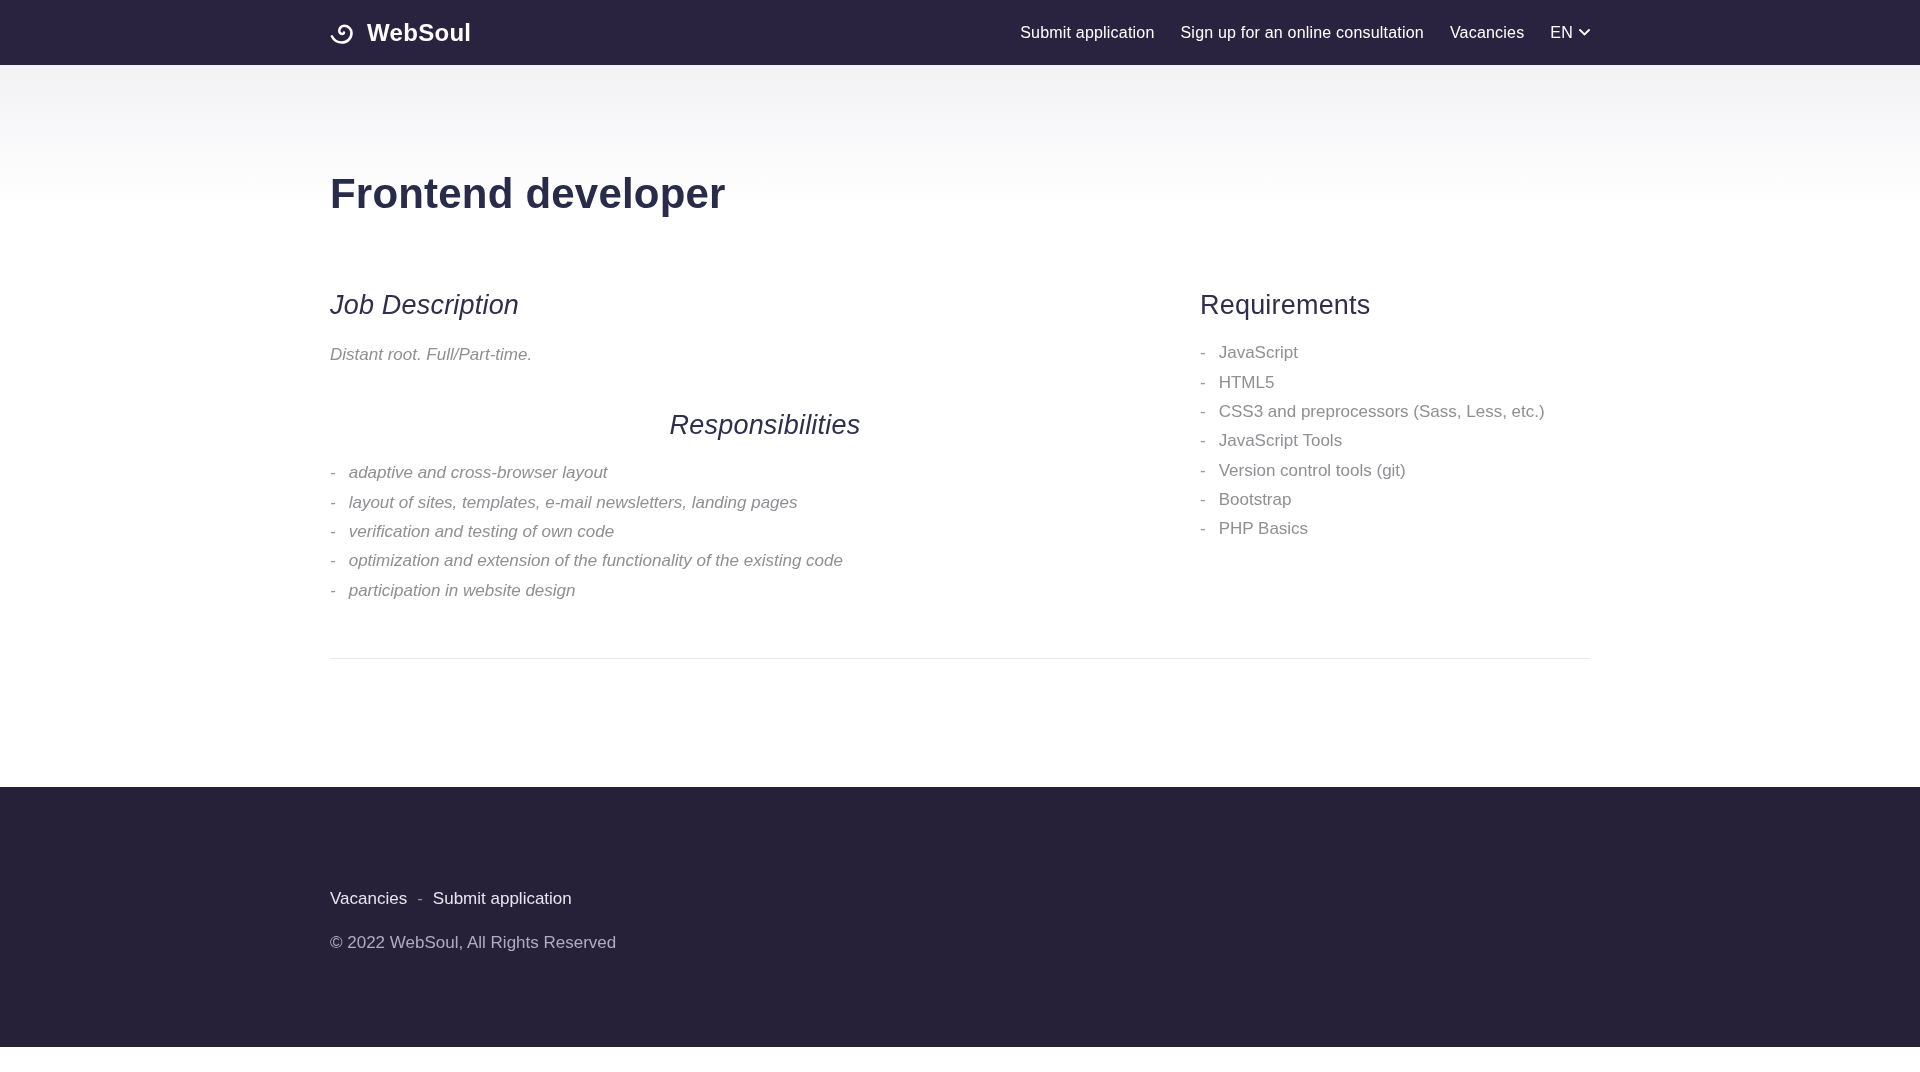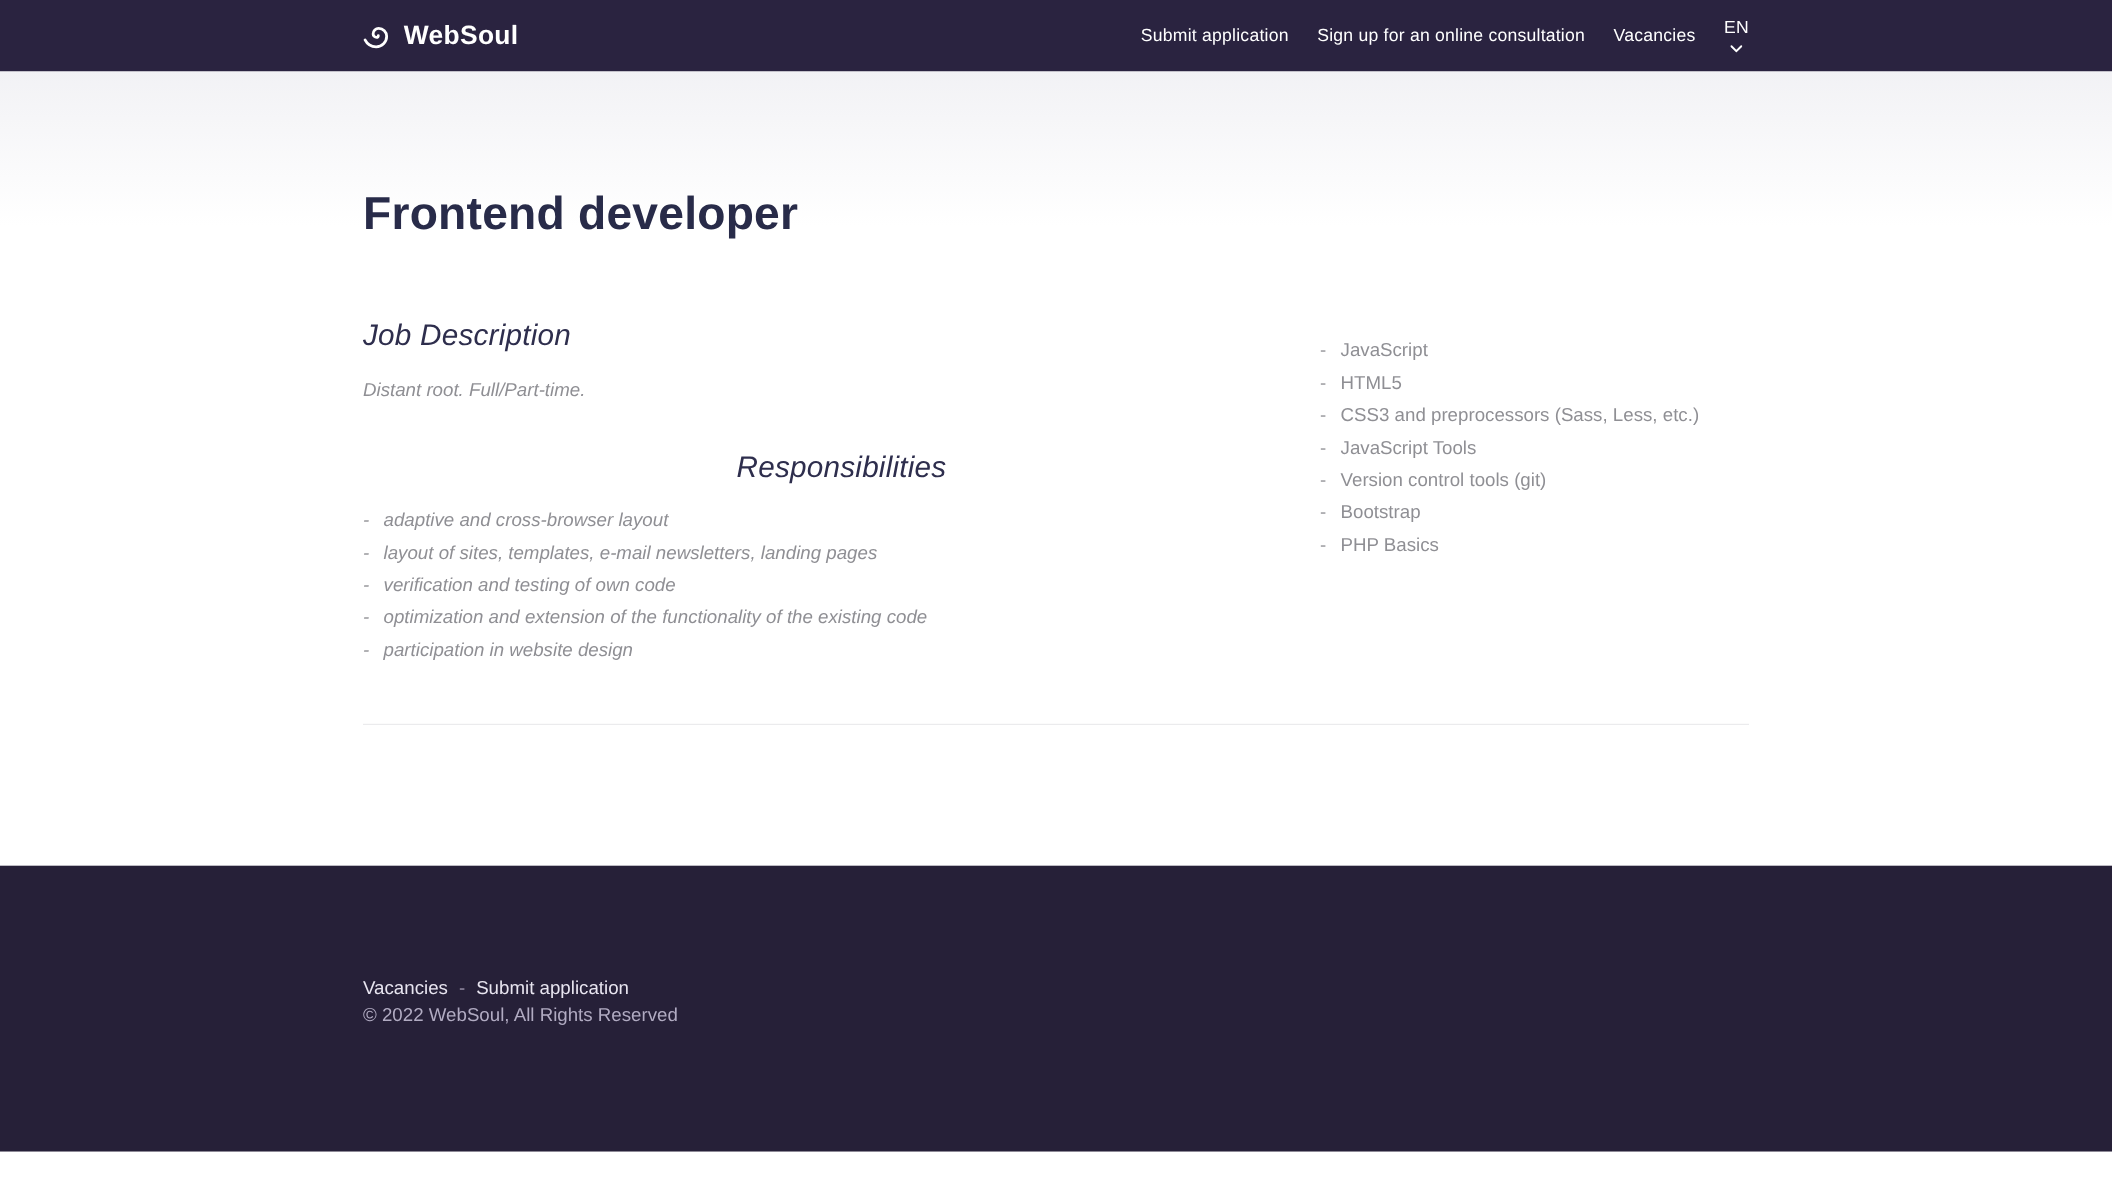--- a/index.html
+++ b/index.html
@@ -18,21 +18,21 @@
     height: 100%;
   }
   .logo { display: flex; align-items: center; gap: 10px; color: #ffffff; cursor: pointer; }
   .logo-icon svg { display: block; width: 27px; height: 27px; }
   .logo-text { font-size: 24px; font-weight: 700; letter-spacing: 0.3px; }
   .main-nav { display: flex; align-items: center; gap: 26px; }
   .nav-link {
     color: #ffffff; font-size: 16px; font-weight: 500;
     letter-spacing: 0.2px; cursor: pointer; white-space: nowrap;
   }
-  .lang-switcher { display: flex; align-items: center; gap: 6px; cursor: pointer; flex-direction: column; }
+  .lang-switcher { display: flex; align-items: center; gap: 6px; cursor: pointer; }
   .chevron svg { display: block; width: 11px; height: 7px; }
 
   
   .page-main {
     background: linear-gradient(180deg, #f2f2f5 0px, #ffffff 140px);
     min-height: 722px;
   }
   .page-title {
     margin: 0; padding-top: 104px;
     font-size: 42px; font-weight: 700; color: #282b49; letter-spacing: 0.2px;
@@ -55,21 +55,21 @@
   .dash-list .dash { flex: 0 0 auto; color: #9a9a9e; }
   .divider { border: 0; border-top: 1px solid #e9e9ec; margin: 48px 0 0; }
   .cta-line { margin: 26px 0 0; font-size: 17px; color: #8f8f94; line-height: 1.2; }
   .cta-email { font-weight: 700; color: #4a4a4f; text-decoration: none; cursor: pointer; }
 
   
   .site-footer { background: #262038; height: 260px; padding-top: 102px; }
   .footer-links { display: flex; align-items: center; gap: 10px; font-size: 17px; }
   .footer-link { color: #e8e5f0; cursor: pointer; }
   .footer-sep { color: #958d a5; color: #958da5; }
-  .copyright { margin-top: 4px; font-size: 17px; color: #b1abc2; }
+  .copyright { margin-top: 24px; font-size: 17px; color: #b1abc2; }
 </style>
 </head>
 <body>
 
 <header class="site-header">
   <div class="container header-inner">
     <div class="logo">
       <span class="logo-icon">
         <svg viewBox="0 0 32 32" fill="none" stroke="#ffffff" stroke-width="3" stroke-linecap="round">
           <path d="M16.5 16 a1.8 1.8 0 0 1 -1.8 1.8 a3.8 3.8 0 0 1 -3.8 -3.8 a6 6 0 0 1 6 -6 a8.6 8.6 0 0 1 8.6 8.6 a11.3 11.3 0 0 1 -11.3 11.3 a13.4 13.4 0 0 1 -12 -7.4"></path>
@@ -126,20 +126,21 @@
             <li>
                 <span class="dash">-</span>
                 <span>participation in website design</span>
               </li>
           </ul>
         </section>
       </div>
 
       <div class="col-right">
         <section>
+          <h2 class="section-heading">Requirements</h2>
           <ul class="dash-list">
             <li>
                 <span class="dash">-</span>
                 <span>JavaScript</span>
               </li>
             <li>
                 <span class="dash">-</span>
                 <span>HTML5</span>
               </li>
             <li>

